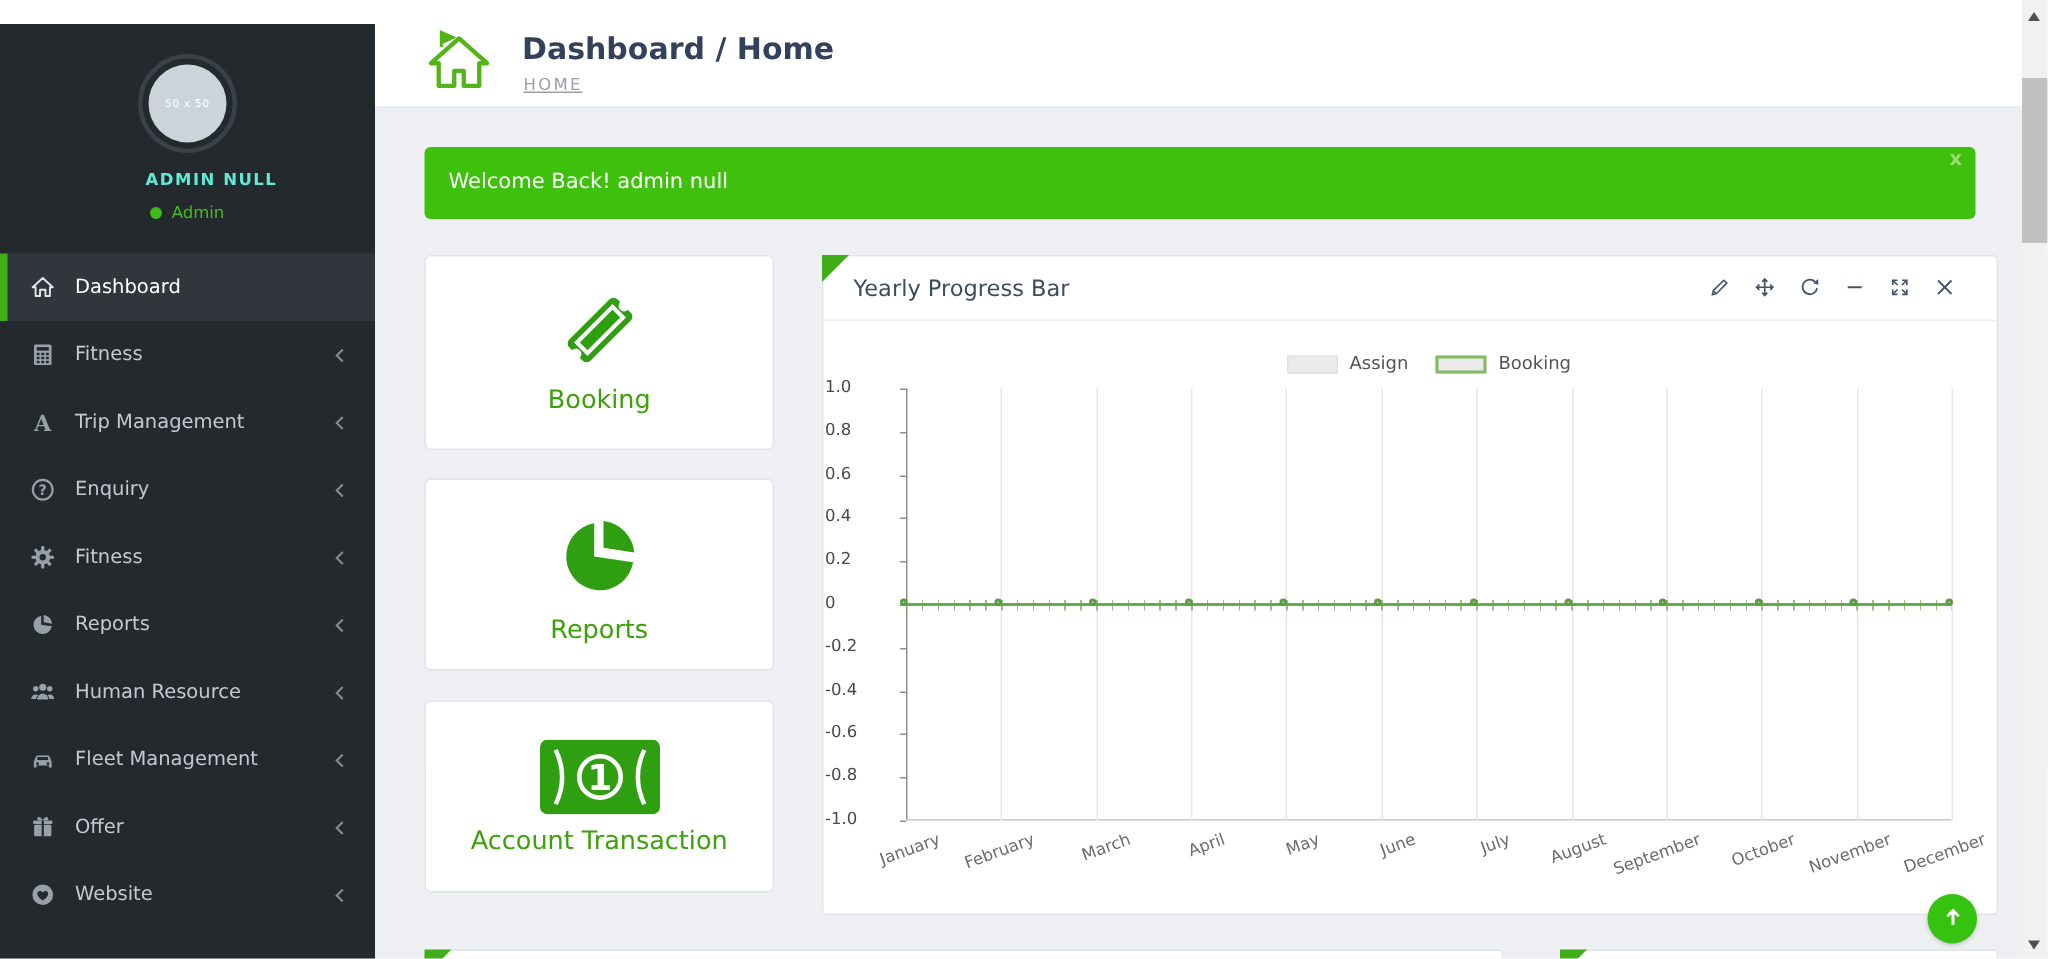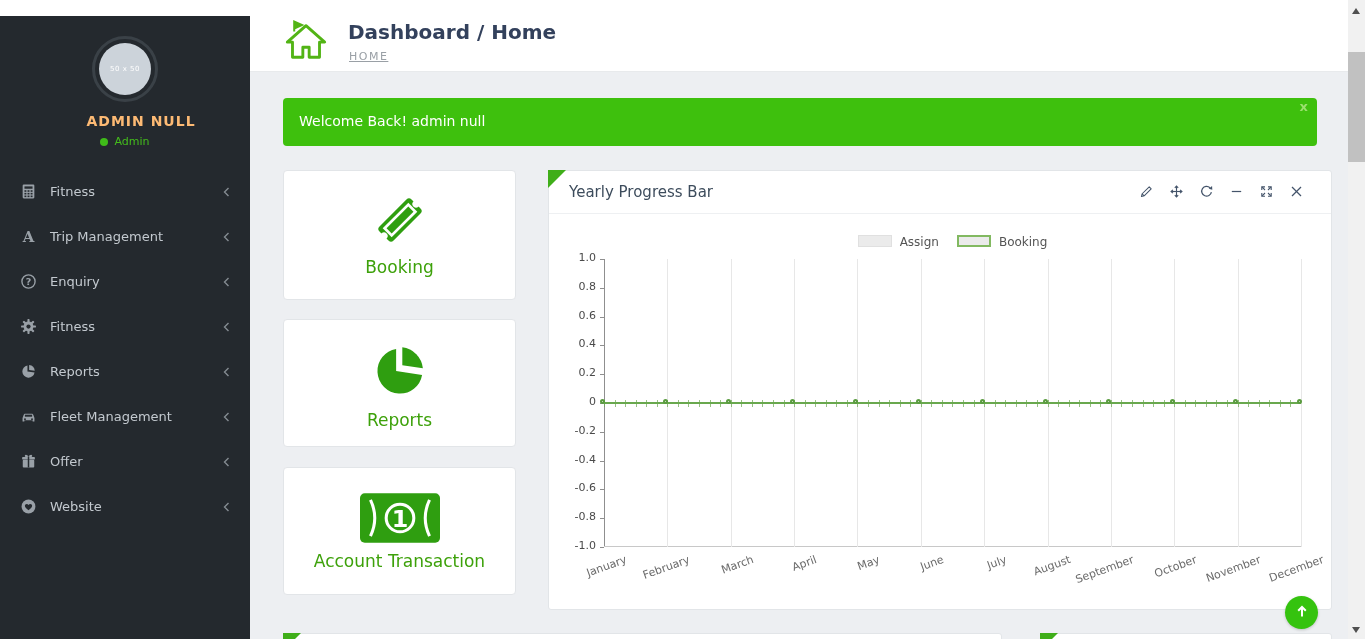--- a/index.html
+++ b/index.html
@@ -9,22 +9,22 @@
 
   
   .top-strip { position:absolute; left:0; top:0; width:1365px; height:5px; background:#ffffff; }
 
   
   .sidebar { position:absolute; left:0; top:16px; width:250px; height:634px; background:#24292e; }
   .avatar-ring { position:absolute; left:92px; top:20px; width:66px; height:66px; border-radius:50%;
                  border:3px solid #3a4147; display:flex; align-items:center; justify-content:center; }
   .avatar { width:52px; height:52px; border-radius:50%; background:#ccd3da; color:#ffffff;
             font-size:7px; display:flex; align-items:center; justify-content:center; letter-spacing:.5px; }
-  .username { position:absolute; left:0; top:97px; width:282px; text-align:center; color:#fdba74;
-              font-size:14px; font-weight:bold; letter-spacing:1px; }
+  .username { position:absolute; left:0; top:97px; width:282px; text-align:center; color:#5eead4;
+              font-size:11px; font-weight:bold; letter-spacing:1px; }
   .role-row { position:absolute; left:0; top:119px; width:250px; display:flex; align-items:center;
               justify-content:center; gap:6px; }
   .role-dot { width:8px; height:8px; border-radius:50%; background:#3fbb19; }
   .role-text { color:#44bd1c; font-size:11px; }
   .menu { position:absolute; left:0; top:153px; width:250px; }
   .menu-item { position:relative; height:45px; display:flex; align-items:center; padding:0 20px;
                color:#c3c9cf; font-size:13px; cursor:pointer; }
   .menu-item .mi { width:17px; height:17px; color:#99a0a7; flex:0 0 17px; }
   .menu-item .mi svg { width:100%; height:100%; display:block; }
   .menu-item .lbl { margin-left:13px; white-space:nowrap; }
@@ -60,30 +60,30 @@
   .chart-card { left:548px; top:170px; width:784px; height:440px; border-radius:3px; }
   .corner-tri { position:absolute; left:-1px; top:-1px; width:0; height:0;
                 border-top:18px solid #3fae19; border-right:18px solid transparent; }
   .chart-title { position:absolute; left:20px; top:12px; font-size:15px; color:#3d4c5c;text-align:center; }
   .chart-toolbar { position:absolute; right:27px; top:13px; display:flex; gap:15px; }
   .tb-icon { width:15px; height:15px; color:#44546a; cursor:pointer; }
   .tb-icon svg { width:100%; height:100%; display:block; }
   .chart-divider { position:absolute; left:0; top:42px; width:100%; height:1px; background:#eef0f2; }
   .legend { position:absolute; left:55px; top:64px; width:697px; display:flex; justify-content:center;
             align-items:center; gap:18px; }
-  .legend-item { display:flex; align-items:flex-start; gap:8px; }
+  .legend-item { display:flex; align-items:flex-end; gap:8px; }
   .swatch { width:34px; height:12px; }
   .swatch-assign { background:#ebebeb; border:1px solid #e0e0e0; }
   .swatch-booking { background:#ebebeb; border:2px solid #82b961; }
   .legend-label { font-size:12px; color:#545454; }
 
   .plot { position:absolute; left:55px; top:88px; width:697px; height:288px; }
   .y-axis { position:absolute; left:0; top:0; width:1px; height:100%; background:#8f8f8f; }
   .x-axis { position:absolute; left:0; bottom:0; width:100%; height:1px; background:#c8c8c8; }
-  .y-tick-label { position:absolute; left:-54px; width:46px; text-align:right; font-size:11px; color:#4a4a4a;padding-left:18px; }
+  .y-tick-label { position:absolute; left:-54px; width:46px; text-align:left; font-size:11px; color:#4a4a4a; }
   .y-tick-mark { position:absolute; left:-4px; width:4px; height:1px; background:#8f8f8f; }
   .v-grid { position:absolute; top:0; height:288px; width:1px; background:#e7e7e7; }
   .x-label { position:absolute; width:80px; text-align:right; font-size:11px; color:#6b6b6b;
              transform:rotate(-20deg); transform-origin:100% 0; white-space:nowrap; }
   .zero-line { position:absolute; left:0; width:100%; height:2px; }
   .zero-dashes { position:absolute; left:0; width:100%; height:7px;
                  background:repeating-linear-gradient(to right, rgba(106,168,79,.7) 0 1px, transparent 1px 10.56px); }
   .marker { position:absolute; width:5px; height:5px; border:2px solid #5b9c40; background:#e6efe0; border-radius:50%; }
 
   
@@ -113,20 +113,28 @@
     <div class="avatar-ring">
       <div class="avatar">50 x 50</div>
     </div>
     <div class="username">ADMIN NULL</div>
     <div class="role-row">
       <span class="role-dot"></span>
       <span class="role-text">Admin</span>
     </div>
 
     <div class="menu">
+      <div class="menu-item active">
+        <span class="mi">
+          <svg viewBox="0 0 16 16">
+              <path d="M8 2.2L14.3 8h-1.8v5.5H9.7V9.6H6.3v3.9H3.5V8H1.7z" fill="none" stroke="currentColor" stroke-width="1.2" stroke-linejoin="round"></path>
+            </svg>
+        </span>
+        <span class="lbl">Dashboard</span>
+      </div>
 
       <div class="menu-item">
         <span class="mi">
           <svg viewBox="0 0 16 16">
               <rect x="2.5" y="1.5" width="11" height="13" rx="1" fill="currentColor"></rect>
               <rect x="4.2" y="3.2" width="7.6" height="2.2" fill="#24292e"></rect>
               <rect x="4.2" y="6.8" width="1.8" height="1.5" fill="#24292e"></rect>
               <rect x="7.1" y="6.8" width="1.8" height="1.5" fill="#24292e"></rect>
               <rect x="10" y="6.8" width="1.8" height="1.5" fill="#24292e"></rect>
               <rect x="4.2" y="9.3" width="1.8" height="1.5" fill="#24292e"></rect>
@@ -218,20 +226,40 @@
         </span>
         <span class="lbl">Reports</span>
         <span class="chev">
             <svg viewBox="0 0 8 11">
               <polyline points="6.5,1.5 2.5,5.5 6.5,9.5" fill="none" stroke="currentColor" stroke-width="1.4"></polyline>
             </svg>
           </span>
       </div>
 
 
+      <div class="menu-item">
+        <span class="mi">
+          <svg viewBox="0 0 16 16">
+              <g fill="currentColor">
+                <circle cx="3.6" cy="5.8" r="1.7"></circle>
+                <path d="M.8 12.3c0-1.7 1.2-2.9 2.8-2.9.6 0 1.2.2 1.6.5-.8.7-1.3 1.5-1.4 2.4z"></path>
+                <circle cx="12.4" cy="5.8" r="1.7"></circle>
+                <path d="M15.2 12.3c0-1.7-1.2-2.9-2.8-2.9-.6 0-1.2.2-1.6.5.8.7 1.3 1.5 1.4 2.4z"></path>
+                <circle cx="8" cy="4.9" r="2.2"></circle>
+                <path d="M4.5 12.6c0-2.1 1.6-3.6 3.5-3.6s3.5 1.5 3.5 3.6z"></path>
+              </g>
+            </svg>
+        </span>
+        <span class="lbl">Human Resource</span>
+        <span class="chev">
+            <svg viewBox="0 0 8 11">
+              <polyline points="6.5,1.5 2.5,5.5 6.5,9.5" fill="none" stroke="currentColor" stroke-width="1.4"></polyline>
+            </svg>
+          </span>
+      </div>
 
       <div class="menu-item">
         <span class="mi">
           <svg viewBox="0 0 16 16">
               <g fill="currentColor">
                 <path d="M2.4 9.4l1.1-3c.2-.6.8-1 1.4-1h6.2c.6 0 1.2.4 1.4 1l1.1 3v3.4h-1.7v-1.2H4.1v1.2H2.4z"></path>
               </g>
               <rect x="4.6" y="6.3" width="6.8" height="1.9" fill="#24292e"></rect>
               <circle cx="4.7" cy="10.5" r=".9" fill="#24292e"></circle>
               <circle cx="11.3" cy="10.5" r=".9" fill="#24292e"></circle>

